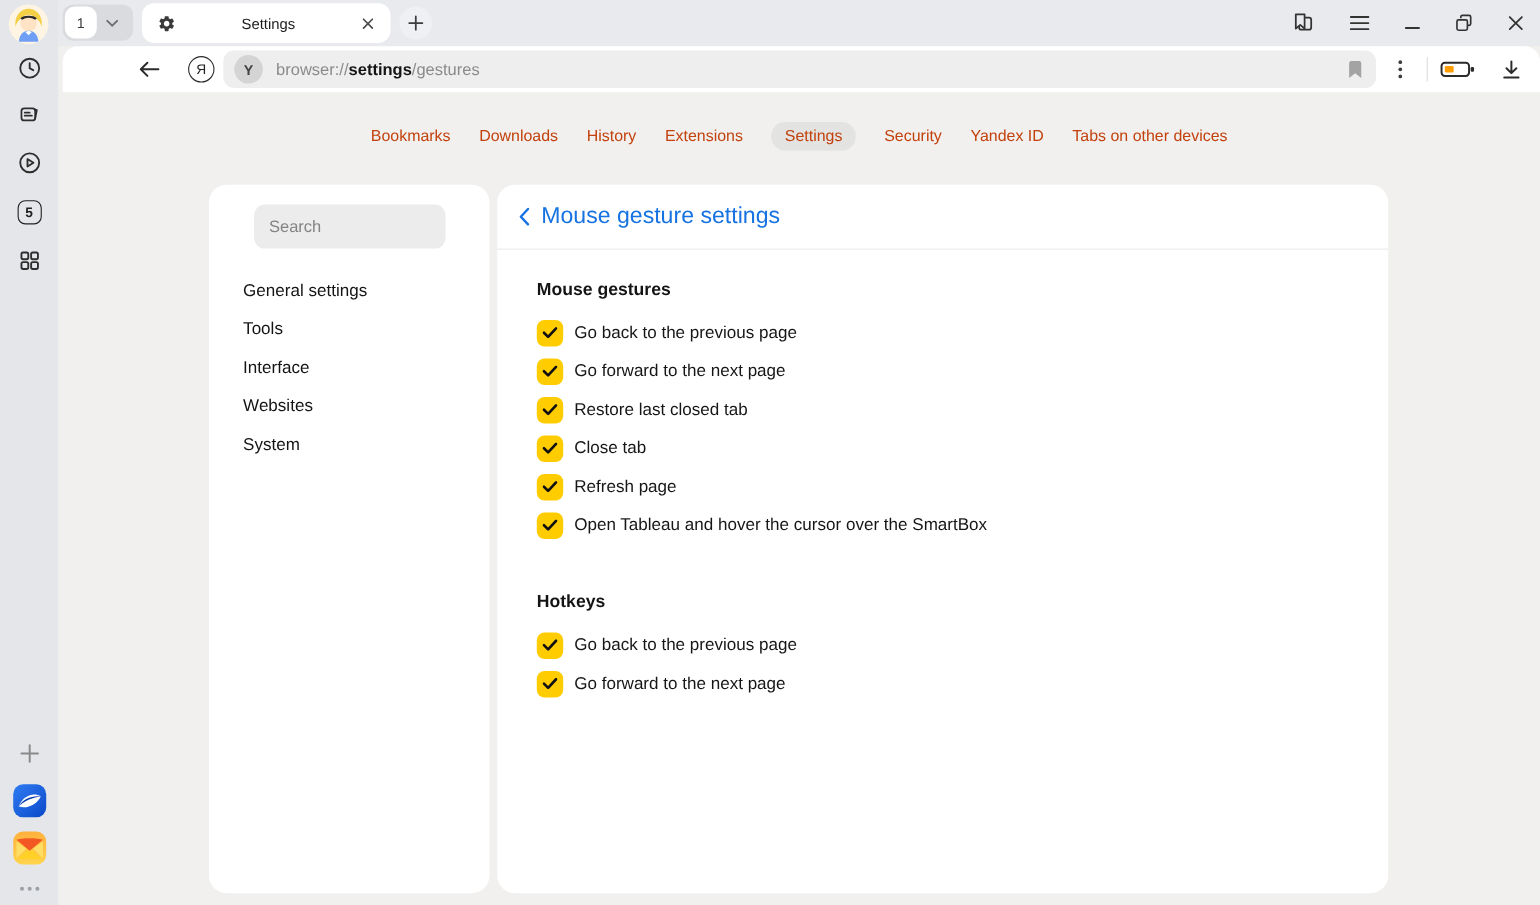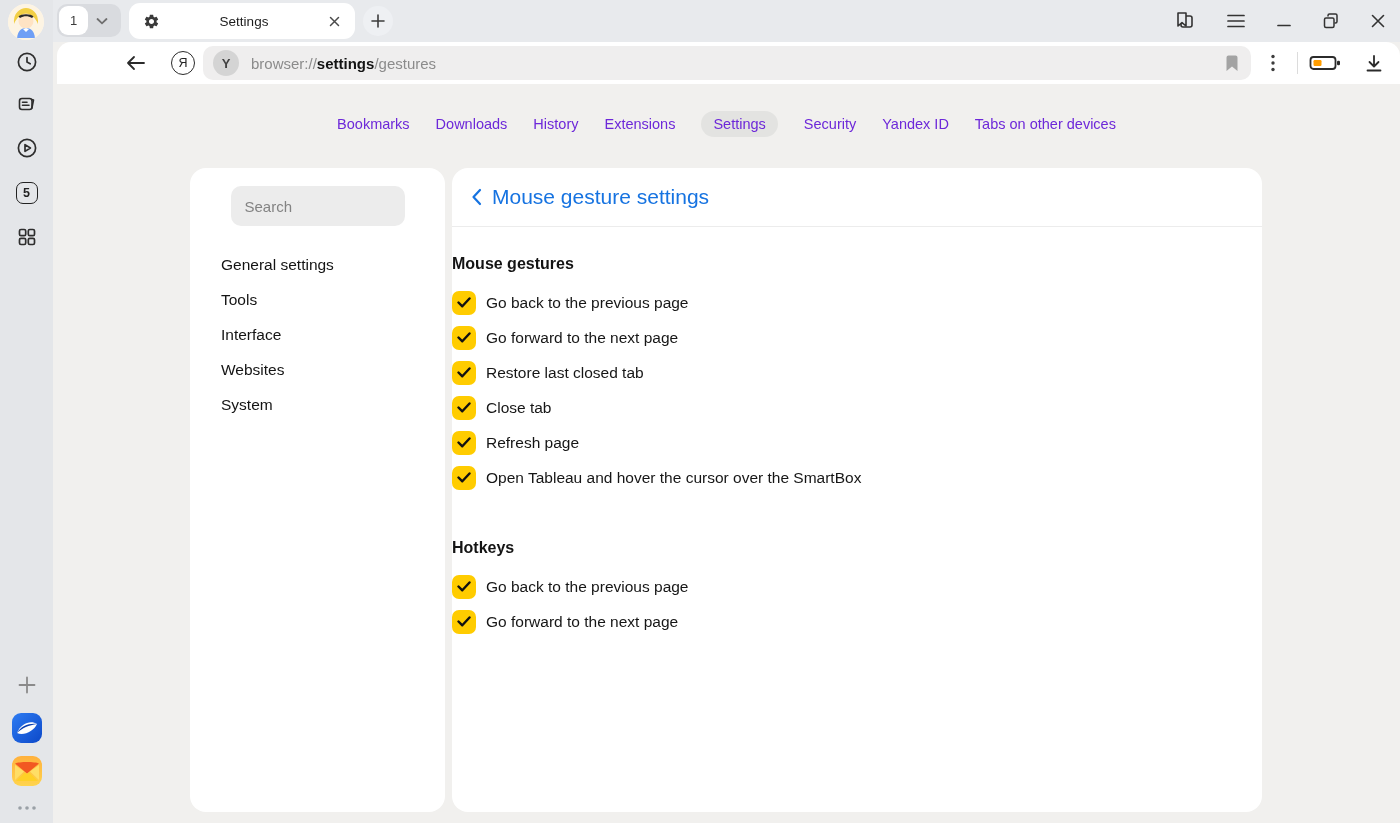--- a/index.html
+++ b/index.html
@@ -96,21 +96,21 @@
   .tb-kebab { left:1206px; width:20px; }
   .tb-divider { position:absolute; left:1240px; top:10px; width:1px; height:22px; background:#dcdcdc; }
   .tb-batt { left:1251px; width:34px; }
   .tb-dl   { left:1307px; width:20px; }
 
   
   .content { position:absolute; left:53px; top:84px; right:0; bottom:0; background:#f1f0ee; }
   .nav {
     position:absolute; top:27px; left:0; right:0;
     display:flex; justify-content:center; align-items:center; gap:26px;
-    font-size:14.5px; color:#6d28d9;
+    font-size:14.5px; color:#c2410c;
   }
   .nav-item { padding:5px 0; cursor:pointer; white-space:nowrap; }
   .nav-item.active { background:#e3e3e1; border-radius:15px; padding:5px 12px; }
 
   .panel-card {
     position:absolute; left:137px; top:84px; width:255px; height:644px;
     background:#fff; border-radius:16px;
   }
   .search-input {
     display:block; width:174px; height:40px; margin:18px auto 0;
@@ -131,21 +131,21 @@
   }
   .main-header {
     height:59px; border-bottom:1px solid #ececec;
     display:flex; align-items:center; padding-left:19px;
   }
   .back-chev { display:flex; cursor:pointer; }
   .main-title {
     margin-left:10px; font-size:21px; font-weight:400;
     color:var(--accent-blue, #1673e1); cursor:pointer;
   }
-  .main-body { }
+  .main-body { padding-left:36px; }
   .sec-head {
     margin-top:26px; height:22px; line-height:22px;
     font-size:16px; font-weight:700; color:#141414;
   }
   .sec-head.second { margin-top:42px; }
   .rows { margin-top:10px; }
   .g-row { height:35px; display:flex; align-items:center; cursor:pointer; }
   .cb {
     width:24px; height:24px; border-radius:7px;
     background:var(--checkbox-yellow, #fc0);

